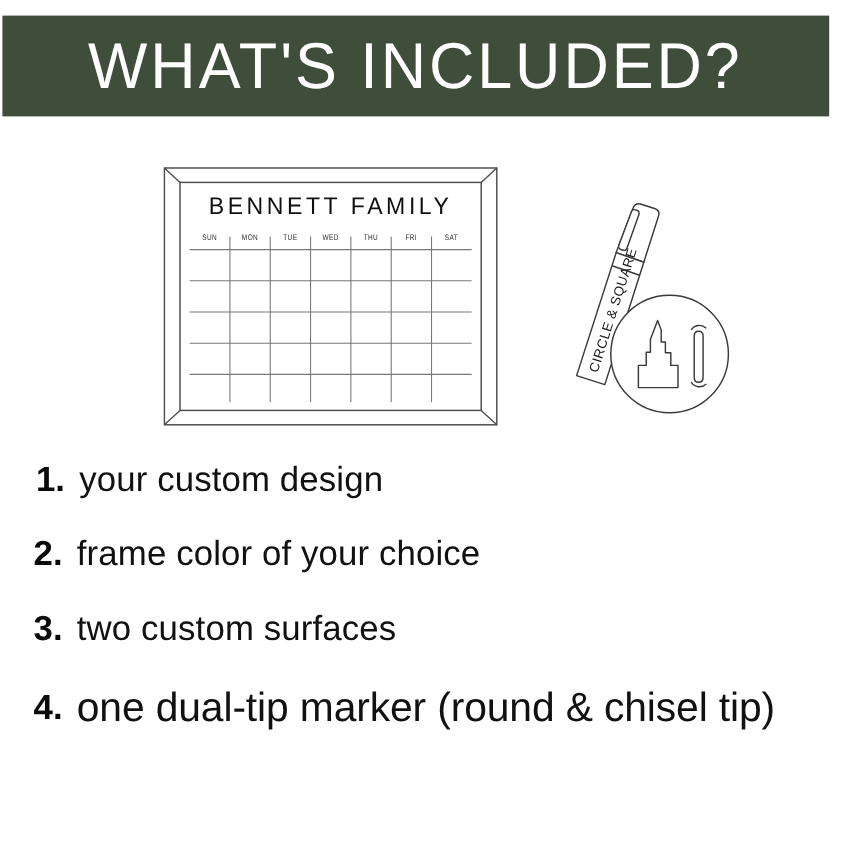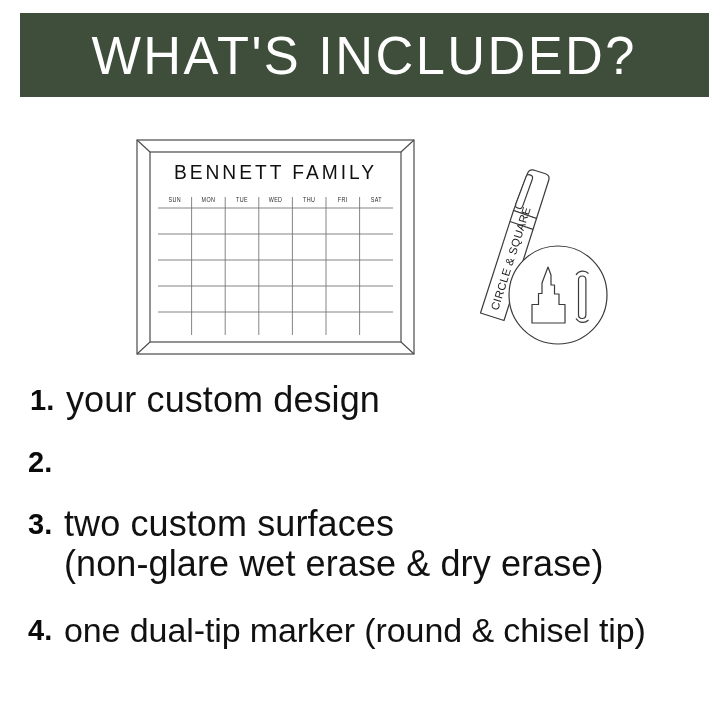--- a/index.html
+++ b/index.html
@@ -13,21 +13,21 @@
     position: relative;
     overflow: hidden;
     font-family: "Liberation Sans", sans-serif;
     color: #111111;
     -webkit-font-smoothing: antialiased;
   }
 
   
   .banner {
     position: absolute;
-    left: 20px;
+    left: 2px;
     top: 13px;
     width: 689px;
     height: 84px;
     background: #3e4e3a;
     display: flex;
     align-items: center;
     justify-content: center;
   }
   .banner-title {
     color: #ffffff;
@@ -108,21 +108,21 @@
   .list-num {
     font-family: "Liberation Sans", sans-serif;
     font-size: 29px;
     font-weight: bold;
     line-height: 40px;
     color: #0a0a0a;
     min-width: 30px;
   }
   .list-body {
     font-family: "Liberation Sans", sans-serif;
-    font-size: 36px;
+    font-size: 29px;
     font-weight: 300;
     line-height: 40px;
     color: #111111;
     letter-spacing: 0.1px;
     padding-left: 6px;
     white-space: nowrap;
   }
   .list-body .sub { display: block; }
   .item-4 .list-body { font-size: 34px; letter-spacing: -0.1px; }
   .item-3 { margin-bottom: 26px; }
@@ -207,27 +207,27 @@
 
 <div class="list">
 
   <div class="list-item item-1">
     <span class="list-num">1.</span>
     <span class="list-body">your custom design</span>
   </div>
 
   <div class="list-item item-2">
     <span class="list-num">2.</span>
+    <span class="list-body">frame color of your choice</span>
   </div>
 
   <div class="list-item item-3">
     <span class="list-num">3.</span>
     <span class="list-body">
       <span class="sub"> two custom surfaces</span>
-      <span class="sub">(non-glare wet erase &amp; dry erase)</span>
     </span>
   </div>
 
   <div class="list-item item-4">
     <span class="list-num">4.</span>
     <span class="list-body">one dual-tip marker (round &amp; chisel tip)</span>
   </div>
 
 </div>
 

